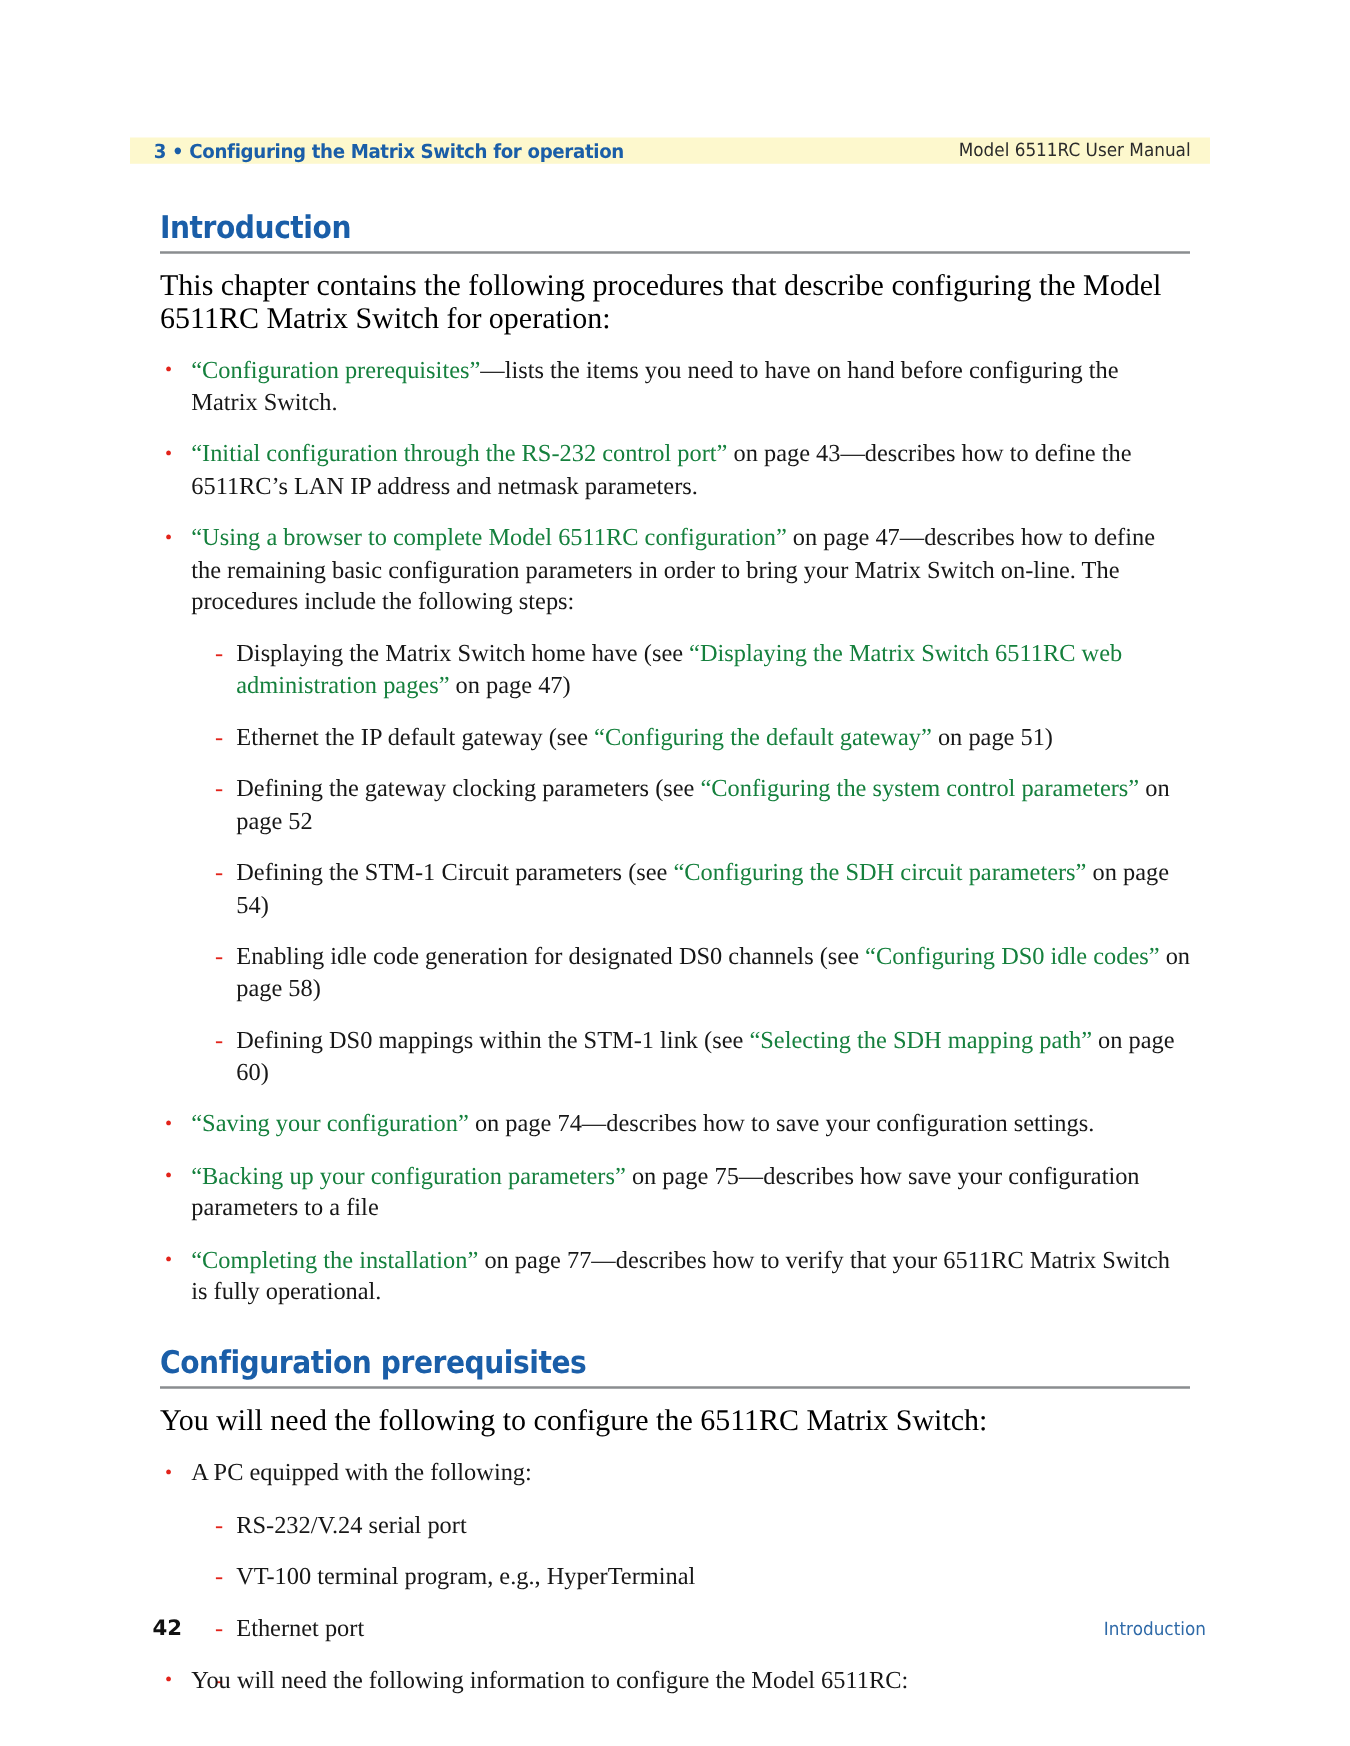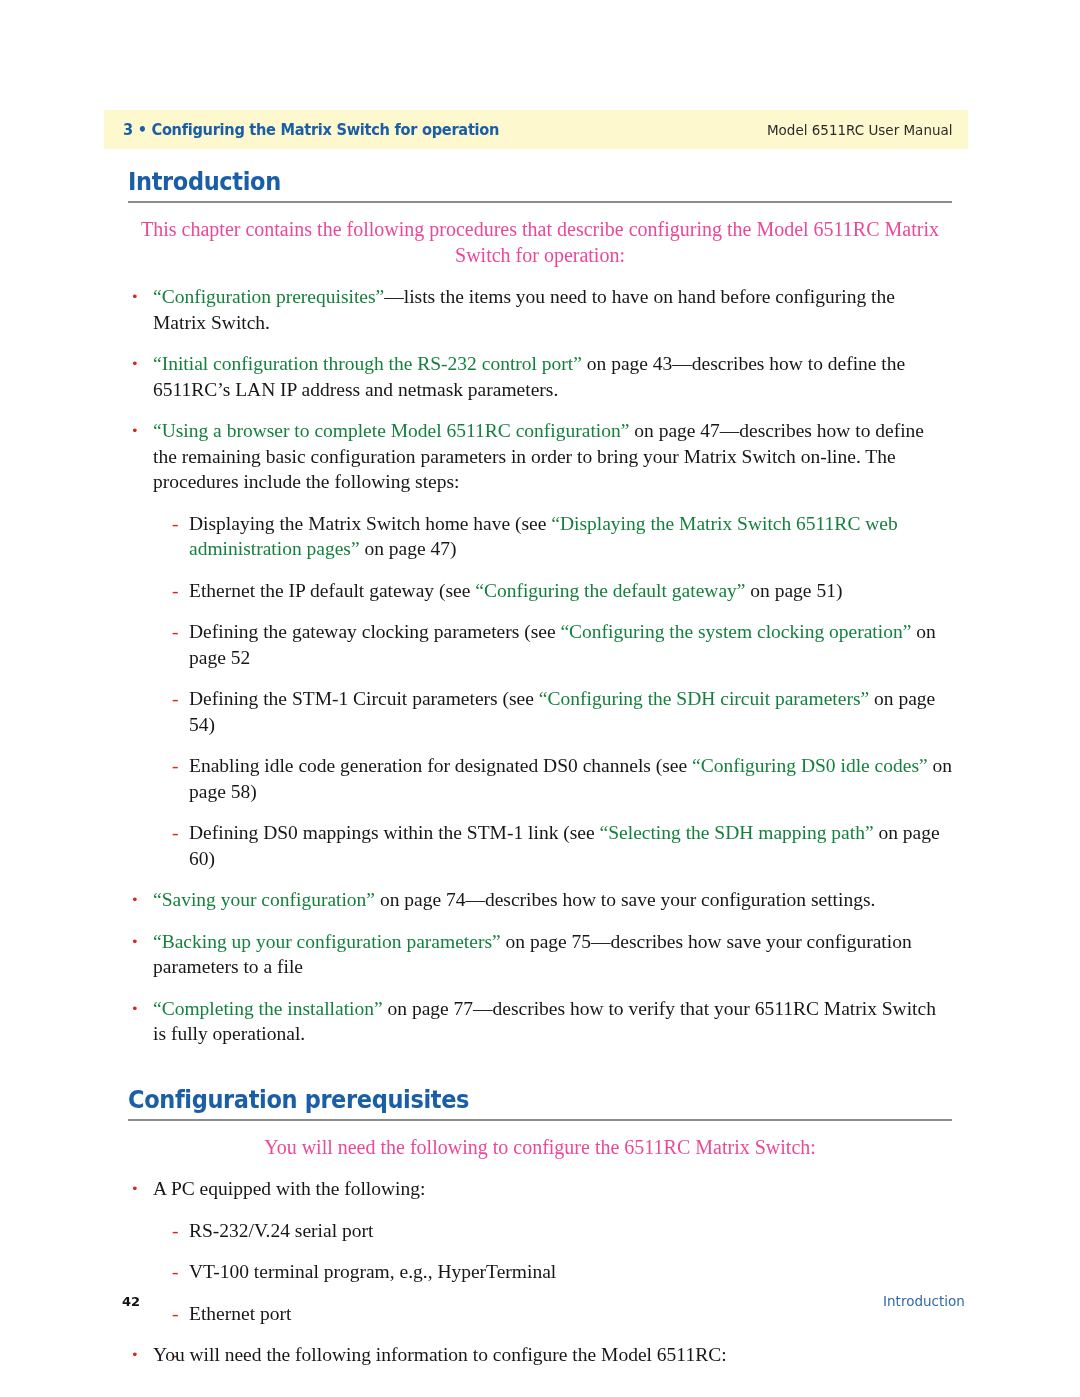--- a/index.html
+++ b/index.html
@@ -20,21 +20,21 @@
     inset: 0;
     background: #ffffff;
   }
 
   
   .header-band {
     position: absolute;
     left: 104px;
     top: 110px;
     width: 864px;
-    height: 39px;
+    height: 21px;
     background: #fdf8cd;
     display: flex;
     align-items: center;
     justify-content: space-between;
     box-sizing: border-box;
     padding: 0 16px 0 19px;
   }
   .header-chapter {
     font-family: "DejaVu Sans", sans-serif;
     font-weight: bold;
@@ -76,30 +76,30 @@
     transform-origin: left center;
   }
   .heading-rule {
     height: 2px;
     background: #8a8d90;
     margin-top: 5px;
     margin-bottom: 14px;
     width: 100%;
   }
   .heading-block.second {
-    margin-top: 39px;
+    margin-top: 29px;
   }
 
   
   p.body-para {
     margin: 0 0 16px 0;
-    font-size: 20px;
-    line-height: 25.5px;
-    color: #ec4899;
-    text-align: center;
+    font-size: 24px;
+    line-height: 25.5px;
+    color: #000000;
+    text-align: left;
   }
 
   
   ul.bullets, ul.dashes {
     list-style: none;
     margin: 0;
     padding: 0;
   }
   li.bullet {
     position: relative;
@@ -148,21 +148,21 @@
     left: 122px;
     top: 1293px;
     width: 846px;
     display: flex;
     align-items: baseline;
     justify-content: space-between;
   }
   .footer-pagenum {
     font-family: "DejaVu Sans", sans-serif;
     font-weight: bold;
-    font-size: 13px;
+    font-size: 17px;
     color: #111111;
   }
   .footer-label {
     font-family: "DejaVu Sans", sans-serif;
     font-size: 14.5px;
     color: #2f6aa8;
     transform: scaleX(0.93);
     transform-origin: right baseline;
   }
 </style>
@@ -198,21 +198,21 @@
     </ul>
 
     <ul class="dashes">
       <li class="dash">
         <span class="marker">-</span><span>Displaying the Matrix Switch home have (see </span><span class="lnk">“Displaying the Matrix Switch 6511RC web administration pages”</span><span> on page 47)</span>
       </li>
       <li class="dash">
         <span class="marker">-</span><span>Ethernet the IP default gateway (see </span><span class="lnk">“Configuring the default gateway”</span><span> on page 51)</span>
       </li>
       <li class="dash">
-        <span class="marker">-</span><span>Defining the gateway clocking parameters (see </span><span class="lnk">“Configuring the system clocking operation”</span><span> on page 52</span>
+        <span class="marker">-</span><span>Defining the gateway clocking parameters (see </span><span class="lnk">“Configuring the system control parameters”</span><span> on page 52</span>
       </li>
       <li class="dash">
         <span class="marker">-</span><span>Defining the STM-1 Circuit parameters (see </span><span class="lnk">“Configuring the SDH circuit parameters”</span><span> on page 54)</span>
       </li>
       <li class="dash">
         <span class="marker">-</span><span>Enabling idle code generation for designated DS0 channels (see </span><span class="lnk">“Configuring DS0 idle codes”</span><span> on page 58)</span>
       </li>
       <li class="dash">
         <span class="marker">-</span><span>Defining DS0 mappings within the STM-1 link (see </span><span class="lnk">“Selecting the SDH mapping path”</span><span> on page 60)</span>
       </li>

